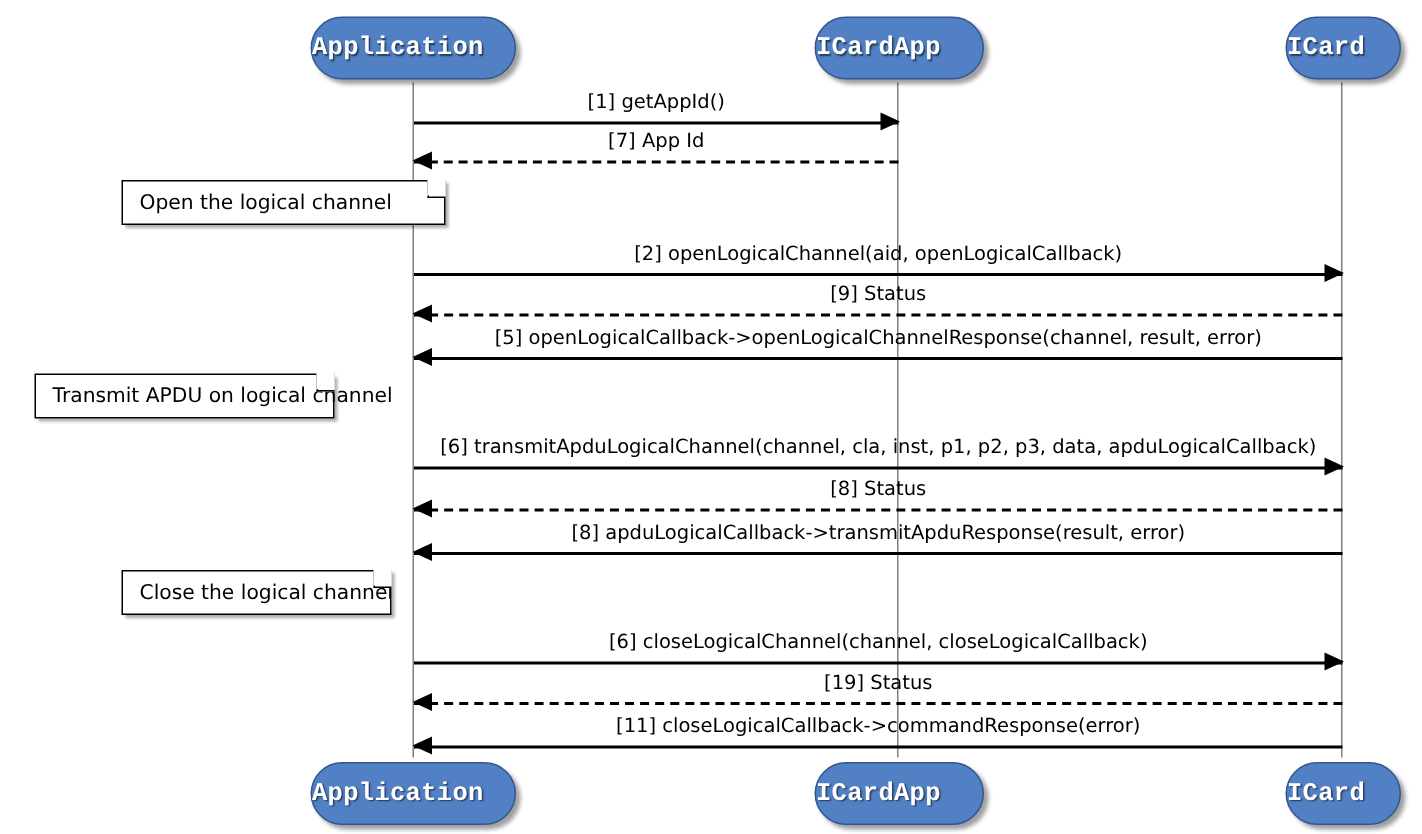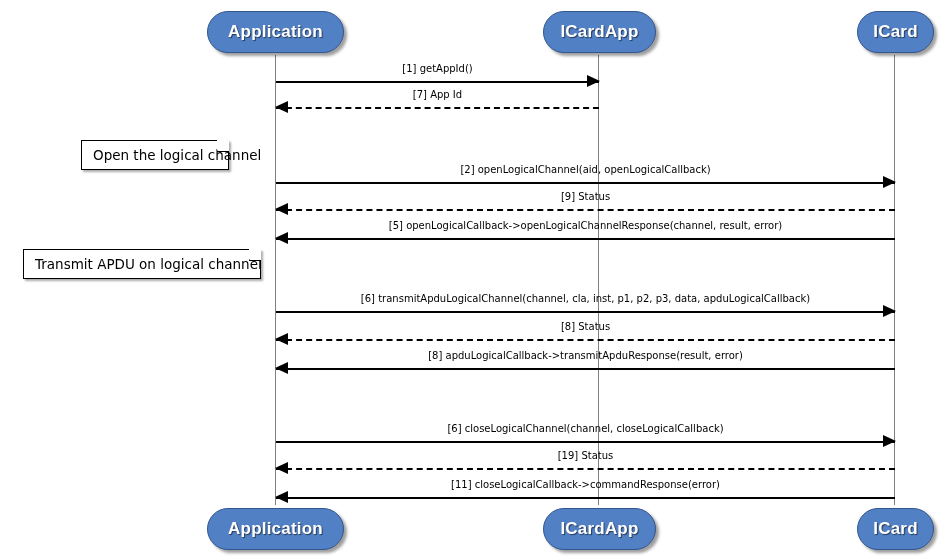--- a/index.html
+++ b/index.html
@@ -32,27 +32,26 @@
   .participant {
     position: absolute;
     box-sizing: border-box;
     height: 42px;
     border-radius: 21px;
     background: #5180c4;
     border: 1px solid #33568f;
     box-shadow: 3px 3px 3px rgba(0,0,0,0.38);
     display: flex;
     align-items: center;
-    justify-content: center;
     color: #ffffff;
     font-weight: bold;
     font-size: 17px;
     letter-spacing: 0.2px;
     text-shadow: 1px 1px 1px rgba(0,0,0,0.55);
-    font-family: Liberation Sans, sans-serif;
+    font-family: Liberation Mono, monospace;
   }
 
   
   .message {
     position: absolute;
     height: 0;
   }
   .msg-line {
     position: absolute;
     left: 0;
@@ -62,21 +61,21 @@
     border-top: 2px solid #000000;
   }
   .msg-line.dashed {
     border-top: 2px dashed #000000;
   }
   .msg-label {
     position: absolute;
     bottom: 4px;
     width: 100%;
     text-align: center;
-    font-size: 10px;
+    font-size: 13px;
     color: #000000;
     white-space: nowrap;
     font-family: "DejaVu Sans", sans-serif;
     line-height: 16px;
   }
   .arrowhead {
     position: absolute;
     top: -6px;
     width: 0;
     height: 0;
@@ -212,23 +211,28 @@
     <div class="message" style="left: 276px; top: 468px; width: 619px;">
       <div class="msg-line dashed"></div>
       <div class="arrowhead left"></div>
       <div class="msg-label">[19] Status</div>
     </div>
     <div class="message" style="left: 276px; top: 497px; width: 619px;">
       <div class="msg-line"></div>
       <div class="arrowhead left"></div>
       <div class="msg-label">[11] closeLogicalCallback-&gt;commandResponse(error)</div>
     </div>
-    <div class="note" style="left: 81px; top: 120px; width: 148px; margin-top: 20px;">
+    <div class="note" style="left: 81px; top: 120px; width: 216px;">
       <span>Open the logical channel</span>
       <div class="fold-tri"></div>
       <div class="fold"></div>
     </div>
-    <div class="note" style="left: 23px; top: 249px; width: 238px;">
+    <div class="note" style="left: 23px; top: 249px; width: 200px;">
       <span>Transmit APDU on logical channel</span>
       <div class="fold-tri"></div>
       <div class="fold"></div>
     </div>
+    <div class="note" style="left: 81px; top: 380px; width: 180px;">
+      <span>Close the logical channel</span>
+      <div class="fold-tri"></div>
+      <div class="fold"></div>
+    </div>
   </div>
 
 </body></html>

